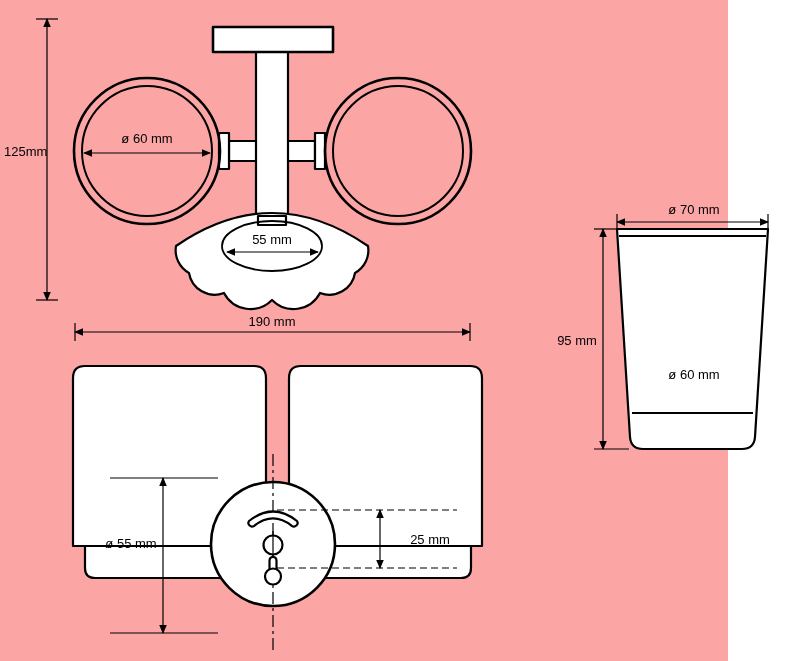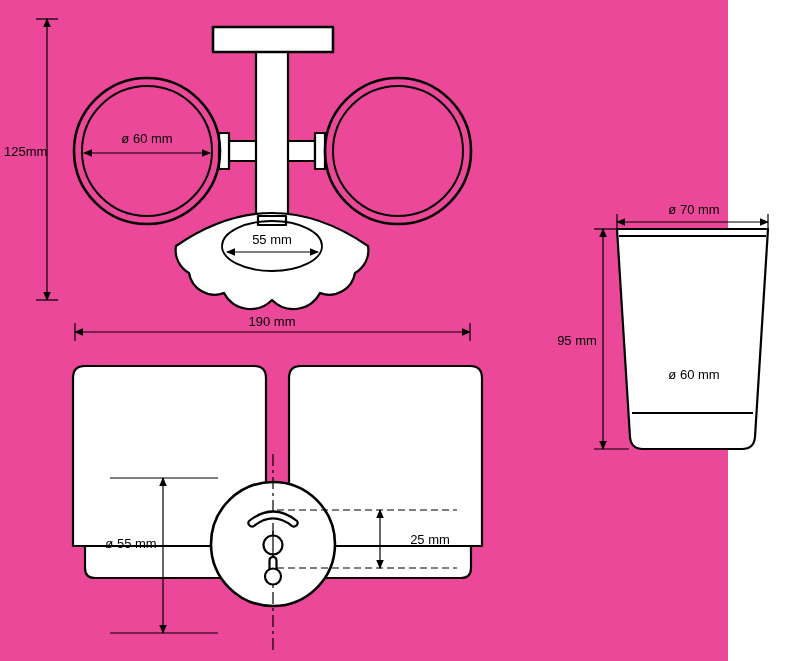--- a/index.html
+++ b/index.html
@@ -3,21 +3,21 @@
 <meta charset="utf-8">
 <style>
   html, body {
     margin: 0;
     padding: 0;
     background: #ffffff;
   }
   .drawing-stage {
     width: 728px;
     height: 661px;
-    background: #ec4899;
+    background: #fca5a5;
     position: relative;
   }
   svg { display: block; }
   .outline {
     fill: #ffffff;
     stroke: #000000;
     stroke-width: 2.2;
     stroke-linejoin: round;
   }
   .outline-thick {

